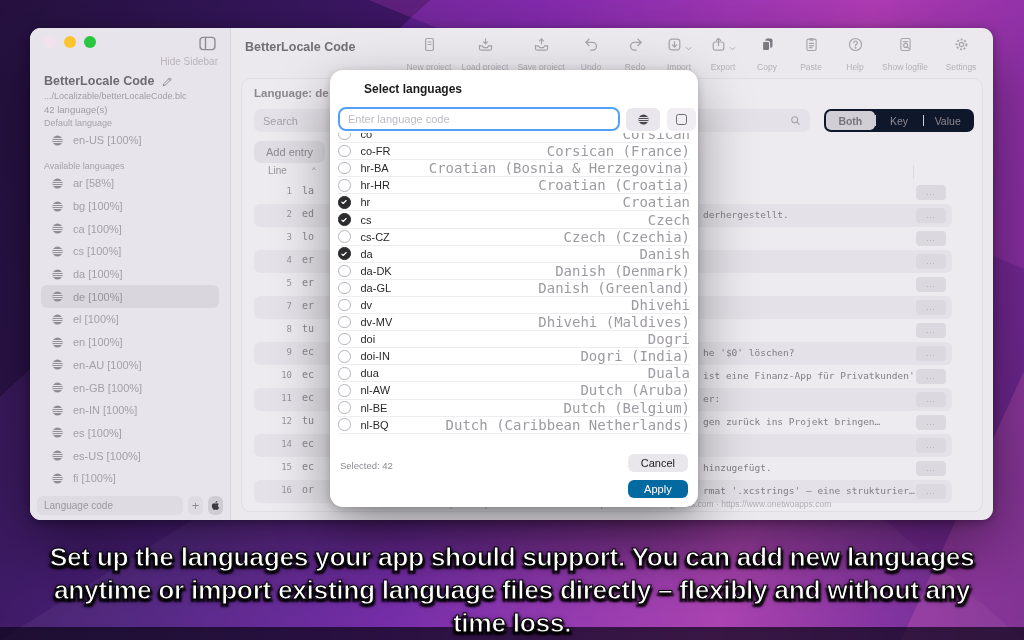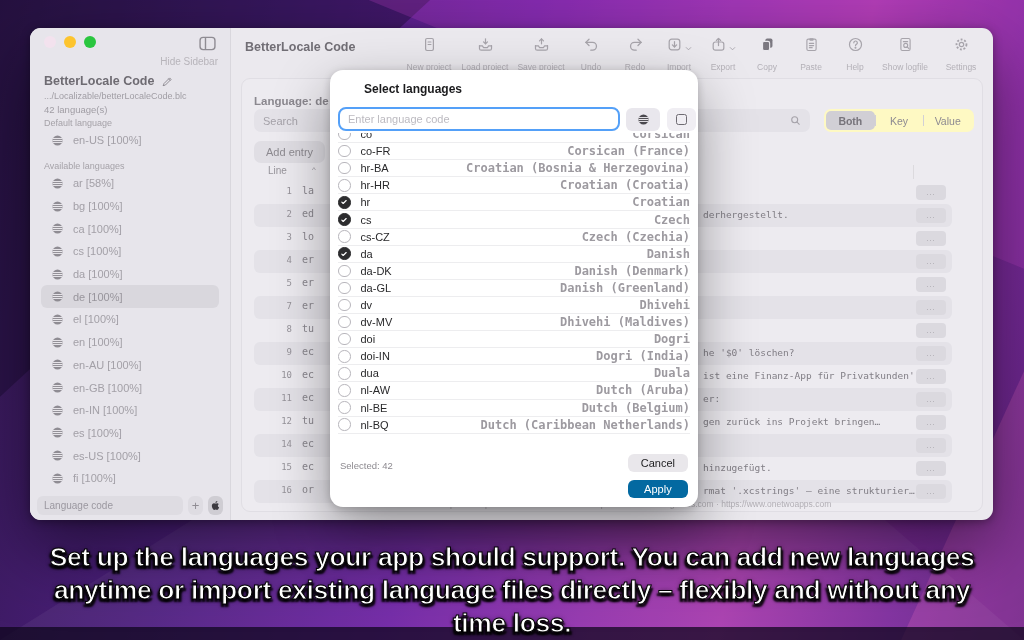--- a/index.html
+++ b/index.html
@@ -47,26 +47,26 @@
   .toolbar { position:absolute; right:6px; top:4px; display:flex; gap:4px; }
   .tb-item { display:flex; flex-direction:column; align-items:center; width:52px; padding:2px 0; }
   .tb-item.narrow { width:40px; }
   .tb-ico { height:19px; color:#a7a4ab; display:flex; align-items:flex-end; gap:1px; }
   .tb-ico svg { width:17px; height:17px; }
   .tb-ico .chev svg { width:9px; height:9px; }
   .tb-label { font-size:8.5px; color:#b3b0b7; margin-top:9px; white-space:nowrap; }
   .tb-item[data-name="toolbar-copy"] .tb-ico { color:#7b7880; }
 
   .content { position:absolute; left:10px; right:10px; top:50px; bottom:8px; background:#edebf0; border:1px solid #e0dee4; border-radius:9px; }
-  .lang-label { position:absolute; left:12px; top:8px; font-size:11.5px; font-weight:bold; color:#8b888f;margin-top:8px; }
+  .lang-label { position:absolute; left:12px; top:8px; font-size:11.5px; font-weight:bold; color:#8b888f; }
   .search-wrap { position:absolute; left:12px; top:30px; right:172px; height:23px; }
   .search-input { width:100%; height:100%; background:#e4e2e8; border:none; border-radius:7px; font-size:11px; padding:0 28px 0 9px; color:#7a777e; font-family:"Liberation Sans",sans-serif; }
   .search-input::placeholder { color:#a5a2a9; }
   .search-wrap .icon { position:absolute; right:8px; top:5px; width:13px; height:13px; color:#a5a2a9; }
-  .segmented { position:absolute; right:8px; top:30px; height:23px; width:150px; background:#fef9c3; border-radius:7px; display:flex; padding:2px; }
+  .segmented { position:absolute; right:8px; top:30px; height:23px; width:150px; background:#0f172a; border-radius:7px; display:flex; padding:2px; }
   .seg { flex:1; display:flex; align-items:center; justify-content:center; font-size:10.5px; color:#8d8a91; border-radius:5px; position:relative; }
   .seg.sel { background:#d1cfd5; color:#77747b; font-weight:bold; }
   .seg:not(.sel):not(:first-child)::before { content:""; position:absolute; left:0; top:4px; bottom:4px; width:1px; background:#d2d0d6; }
   .add-entry { position:absolute; left:12px; top:62px; height:22px; padding:0 12px; background:#e0dee4; border:none; border-radius:7px; font-size:11px; color:#8d8a90; }
   .btn-stub { position:absolute; left:88px; top:62px; height:22px; width:70px; background:#e0dee4; border:none; border-radius:7px; }
 
   .table { position:absolute; left:10px; right:28px; top:84px; bottom:16px; }
   .t-head { position:relative; height:18px; font-size:10px; color:#97949b; }
   .t-head .c-line { position:absolute; left:16px; top:2px; }
   .t-head .c-sort { position:absolute; left:60px; top:2px; font-size:8px; }
@@ -90,21 +90,21 @@
   .dlg-globe-btn .icon { width:13px; height:13px; }
   .dlg-square-btn { position:absolute; left:337px; top:38px; width:29px; height:23px; background:#f0eef3; border:none; border-radius:6px; display:flex; align-items:center; justify-content:center; }
   .dlg-square-btn i { width:11px; height:11px; border:1.5px solid #6e6b72; border-radius:2.5px; }
   .dlg-list { position:absolute; left:8px; right:8px; top:63px; height:322px; overflow:hidden; }
   .dlg-row { display:flex; align-items:center; height:17.1px; border-bottom:1px solid #ededef; }
   .dlg-row:first-child { margin-top:-7px; }
   .radio { width:12.5px; height:12.5px; border:1.5px solid #b8b6bc; border-radius:50%; flex:0 0 12.5px; display:flex; align-items:center; justify-content:center; }
   .radio.on { background:#2c2c2e; border-color:#2c2c2e; }
   .radio.on svg { width:8px; height:8px; }
   .dlg-code { margin-left:10px; font-size:11px; color:#29292b; }
-  .dlg-name { margin-left:auto; font-family:"DejaVu Sans Mono",monospace; font-size:12px; color:#9d9aa0;font-weight:bold; }
+  .dlg-name { margin-left:auto; font-family:"DejaVu Sans Mono",monospace; font-size:14px; color:#9d9aa0; }
   .dlg-selected { position:absolute; left:10px; top:390px; font-size:9.5px; color:#8c898f; }
   .dlg-btns { position:absolute; right:10px; bottom:9px; display:flex; gap:8px;flex-direction:column; }
   .btn-cancel { height:18px; padding:0 13px; background:#e9e7eb; border:none; border-radius:6px; font-size:11px; color:#1d1d1f; }
   .btn-apply { height:18px; padding:0 13px; background:#0369a1; border:none; border-radius:6px; font-size:11px; color:#fff; }
 
   
   .caption { position:absolute; left:0; right:0; top:541px; text-align:center; font-weight:bold; font-size:26.5px; line-height:33px; color:#fff; letter-spacing:-0.4px; -webkit-text-stroke:1px #000; text-shadow:2px 3px 2px rgba(0,0,0,.9), -2px 3px 2px rgba(0,0,0,.9), 0 1px 5px rgba(0,0,0,.7); }
   .icon svg { width:100%; height:100%; display:block; }
 </style>
 </head>

